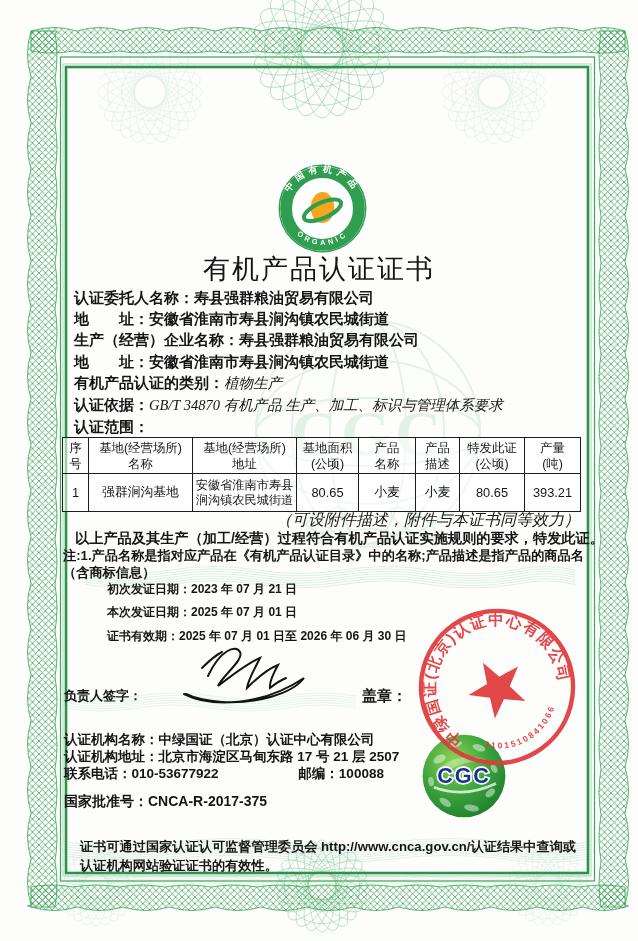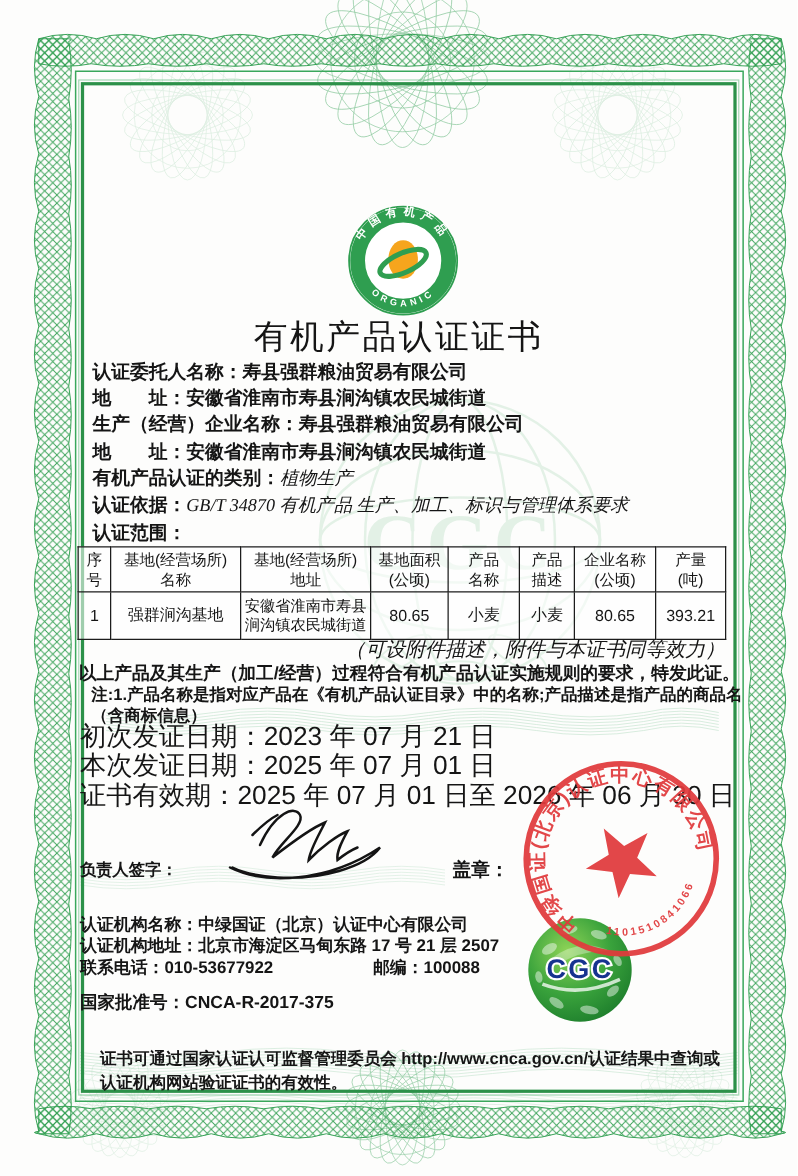--- a/index.html
+++ b/index.html
@@ -23,23 +23,23 @@
   table.scope{position:absolute;left:62px;top:437px;width:518px;border-collapse:collapse;
               table-layout:fixed;font-size:12.8px;background:rgba(255,255,255,.55);}
   table.scope th,table.scope td{border:1.3px solid #1c1c1c;text-align:center;vertical-align:middle;
               padding:1px;font-weight:400;}
   table.scope th{font-size:12.4px;}
   table.scope th span{display:block;line-height:16px;}
   tr.hdr{height:36px;} tr.dat{height:38px;}
   td.addr{font-size:12.2px;line-height:15px;}
 
   .attach-note{position:absolute;right:58px;top:510px;font-size:16px;}
-  .statement{position:absolute;left:63px;top:529px;font-size:14.2px;font-weight:700;white-space:nowrap;}
-  .remark{position:absolute;left:73px;top:548px;font-size:13.2px;font-weight:600;line-height:16.5px;}
-  .dates{position:absolute;left:64px;top:578px;font-size:21px;font-weight:400;line-height:23.3px;white-space:nowrap;}
+  .statement{position:absolute;left:63px;top:529px;font-size:14.2px;font-weight:700;white-space:nowrap;padding-left:12px;}
+  .remark{position:absolute;left:63px;top:548px;font-size:13.2px;font-weight:600;line-height:16.5px;}
+  .dates{position:absolute;left:64px;top:578px;font-size:12px;font-weight:700;line-height:23.3px;white-space:nowrap;padding-left:43px;}
 
   .signature{position:absolute;left:178px;top:638px;width:145px;height:75px;z-index:3;}
   .signer{position:absolute;left:64px;top:687px;font-size:13px;font-weight:700;}
   .seal-label{position:absolute;left:362px;top:687px;font-size:15px;font-weight:700;}
 
   .org-block{position:absolute;left:64px;top:731px;font-size:13.5px;font-weight:700;line-height:17px;white-space:nowrap;}
   .phone-line .post{margin-left:76px;}
   .approval{position:absolute;left:64px;top:793px;font-size:14px;font-weight:700;white-space:nowrap;}
   .footer{position:absolute;left:63px;top:838px;width:505px;font-size:13.2px;font-weight:700;line-height:18.5px;margin-left:17px;}
 
@@ -270,21 +270,21 @@
             </th>
         <th>
               <span>产品</span>
               <span>名称</span>
             </th>
         <th>
               <span>产品</span>
               <span>描述</span>
             </th>
         <th>
-              <span>企业名称</span>
+              <span>特发此证</span>
               <span>(公顷)</span>
             </th>
         <th>
               <span>产量</span>
               <span>(吨)</span>
             </th>
       </tr>
       <tr class="dat">
         <td>1</td>
         <td>强群涧沟基地</td>

